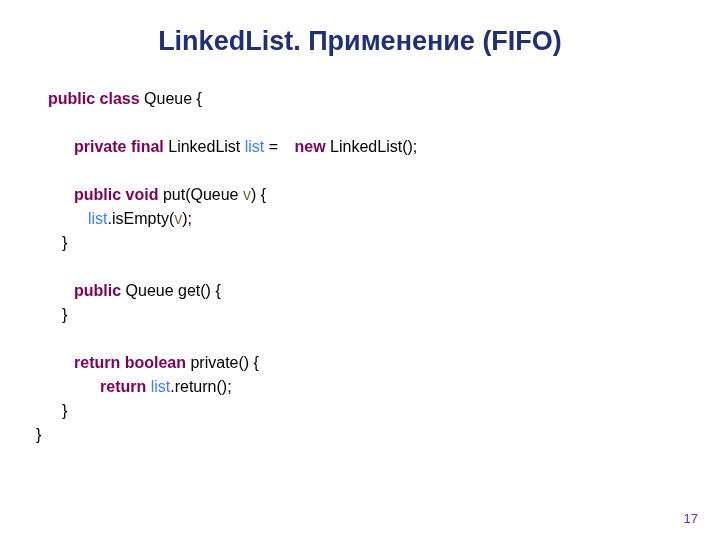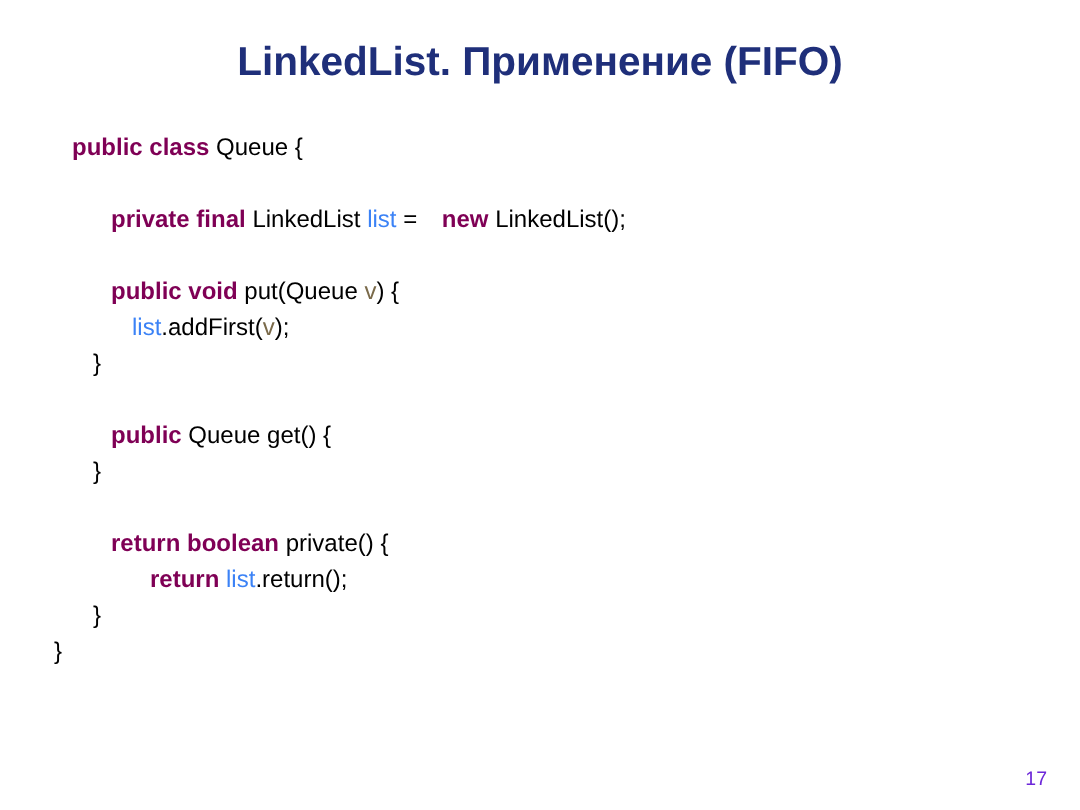--- a/index.html
+++ b/index.html
@@ -56,21 +56,21 @@
   <div class="indent1">
     <span class="kw">private final</span><span> LinkedList </span><span class="fld">list</span><span> = </span><span class="kw">new</span><span> LinkedList();</span>
   </div>
 
   <div class="blank"></div>
 
   <div class="indent1">
     <span class="kw">public void</span><span> put(Queue </span><span class="param">v</span><span>) {</span>
   </div>
   <div class="indent2">
-    <span class="fld">list</span><span>.addFirst(</span><span class="param">v</span><span>);</span>
+    <span class="fld">list</span><span>.isEmpty(</span><span class="param">v</span><span>);</span>
   </div>
   <div class="indent1">}</div>
 
   <div class="blank"></div>
 
   <div class="indent1">
     <span class="kw">public</span><span> Queue get() {</span>
   </div>
   <div class="indent1">}</div>
 

